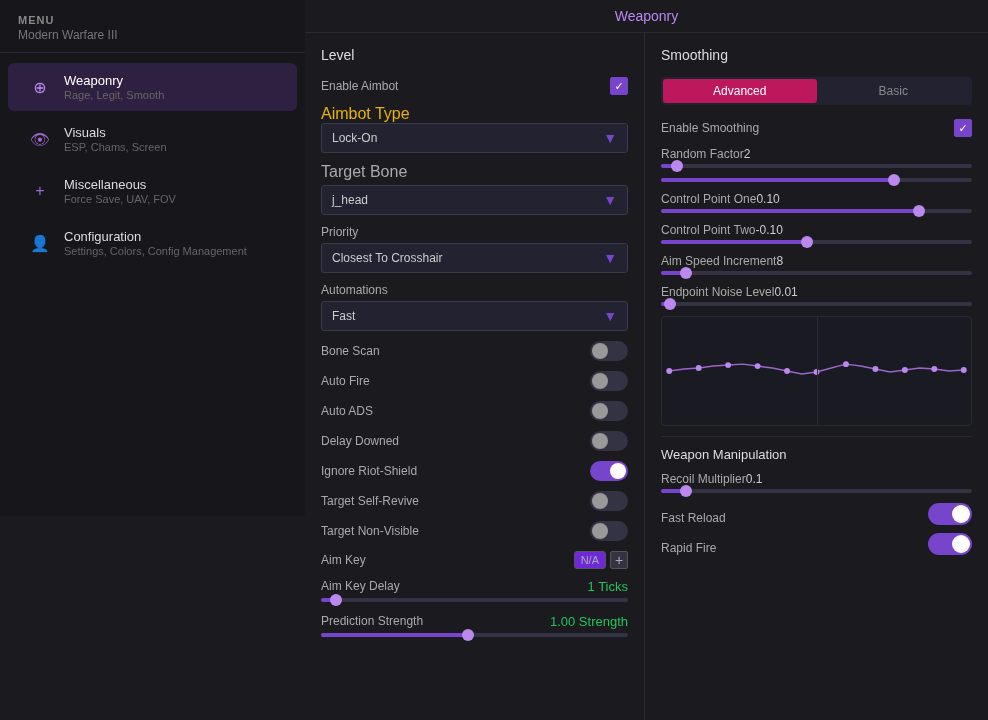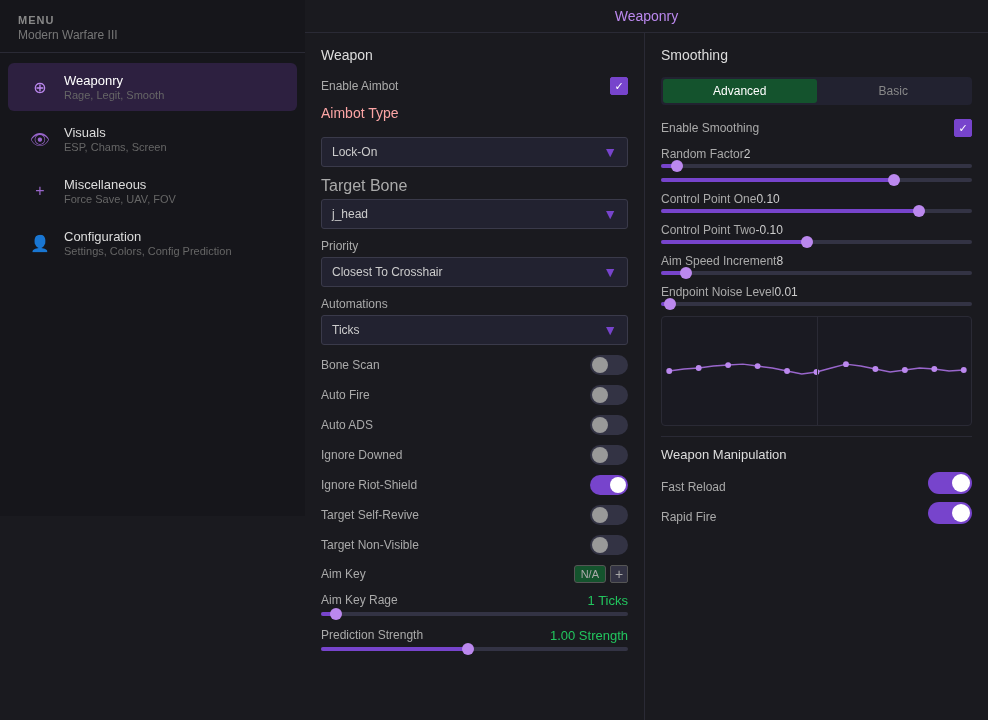--- a/index.html
+++ b/index.html
@@ -191,21 +191,21 @@
       left: 2px;
       transition: left 0.15s;
     }
     .toggle.on .toggle-knob {
       left: 20px;
       background: #fff;
     }
 
     
     .key-badge {
-      background: #14532d;
+      background: #6d28d9;
       border: 1px solid #555;
       color: #aaa;
       font-size: 11px;
       padding: 2px 6px;
       border-radius: 3px;
     }
     .key-plus {
       width: 18px;
       height: 18px;
       background: #333344;
@@ -276,21 +276,21 @@
     .tab-btn {
       flex: 1;
       text-align: center;
       padding: 5px 0;
       font-size: 12px;
       cursor: pointer;
       border-radius: 3px;
       color: #888;
     }
     .tab-btn.active {
-      background: #14532d;
+      background: #be185d;
       color: #fff;
     }
 
     .smoothing-slider-row {
       margin-bottom: 10px;
     }
     .smoothing-slider-label-row {
       display: flex;
       margin-bottom: 3px;
     }
@@ -420,59 +420,59 @@
     <div class="sidebar-item-icon">+</div>
     <div class="sidebar-item-text">
       <div class="sidebar-item-title">Miscellaneous</div>
       <div class="sidebar-item-sub">Force Save, UAV, FOV</div>
     </div>
   </div>
       <div class="sidebar-item">
     <div class="sidebar-item-icon">👤</div>
     <div class="sidebar-item-text">
       <div class="sidebar-item-title">Configuration</div>
-      <div class="sidebar-item-sub">Settings, Colors, Config Prediction</div>
+      <div class="sidebar-item-sub">Settings, Colors, Config Management</div>
     </div>
   </div>
     </div>
 </div>
 
 <div class="main-content">
   <div class="main-title">Weaponry</div>
   <div class="panels">
 
     <div class="aimbot-panel">
-      <div class="panel-title">Weapon</div>
+      <div class="panel-title">Level</div>
 
       <div class="setting-row">
         <span class="setting-label">Enable Aimbot</span>
         <div class="checkbox-custom checked"></div>
       </div>
 
-      <div style="font-size:14px;color:#fca5a5;margin-bottom:16px;">Aimbot Type</div>
+      <div style="font-size:16px;color:#eab308;margin-bottom:0;">Aimbot Type</div>
       <div class="dropdown">
         <span>Lock-On</span>
         <span class="dropdown-arrow">▼</span>
       </div>
 
       <div style="font-size:16px;color:#aaa;margin-bottom:4px;">Target Bone</div>
       <div class="dropdown">
         <span>j_head</span>
         <span class="dropdown-arrow">▼</span>
       </div>
 
       <div style="font-size:12px;color:#aaa;margin-bottom:4px;">Priority</div>
       <div class="dropdown">
         <span>Closest To Crosshair</span>
         <span class="dropdown-arrow">▼</span>
       </div>
 
       <div style="font-size:12px;color:#aaa;margin-bottom:4px;">Automations</div>
       <div class="dropdown">
-        <span>Ticks</span>
+        <span>Fast</span>
         <span class="dropdown-arrow">▼</span>
       </div>
 
       <div id="aimbot-toggles">
           <div class="setting-row">
     <span class="setting-label">Bone Scan</span>
     <div class="toggle ">
       <div class="toggle-knob"></div>
     </div>
   </div>
@@ -482,21 +482,21 @@
       <div class="toggle-knob"></div>
     </div>
   </div>
           <div class="setting-row">
     <span class="setting-label">Auto ADS</span>
     <div class="toggle ">
       <div class="toggle-knob"></div>
     </div>
   </div>
           <div class="setting-row">
-    <span class="setting-label">Ignore Downed</span>
+    <span class="setting-label">Delay Downed</span>
     <div class="toggle ">
       <div class="toggle-knob"></div>
     </div>
   </div>
           <div class="setting-row">
     <span class="setting-label">Ignore Riot-Shield</span>
     <div class="toggle on">
       <div class="toggle-knob"></div>
     </div>
   </div>
@@ -517,21 +517,21 @@
       <div class="setting-row" style="margin-top:8px;">
         <span class="setting-label">Aim Key</span>
         <div style="display:flex;align-items:center;">
           <span class="key-badge">N/A</span>
           <div class="key-plus">+</div>
         </div>
       </div>
 
       <div class="slider-row">
         <div class="slider-label-row">
-          <span class="slider-label">Aim Key Rage</span>
+          <span class="slider-label">Aim Key Delay</span>
           <span class="slider-value">1 Ticks</span>
         </div>
         <div class="slider-track">
           <div class="slider-fill" style="width:5%;"></div>
           <div class="slider-thumb" style="left:5%;"></div>
         </div>
       </div>
 
       <div class="slider-row">
         <div class="slider-label-row">
@@ -633,20 +633,30 @@
           <circle cx="215" cy="53" r="3" fill="#bb88ee"></circle>
           <circle cx="245" cy="54" r="3" fill="#bb88ee"></circle>
           <circle cx="275" cy="53" r="3" fill="#bb88ee"></circle>
           <circle cx="305" cy="54" r="3" fill="#bb88ee"></circle>
         </svg>
       </div>
 
       <div class="section-divider"></div>
       <div class="weapon-section-title">Weapon Manipulation</div>
 
+      <div class="smoothing-slider-row">
+        <div class="smoothing-slider-label-row">
+          <span class="smoothing-slider-label">Recoil Multiplier</span>
+          <span class="smoothing-slider-value">0.1</span>
+        </div>
+        <div class="smoothing-track">
+          <div class="smoothing-fill" style="width:8%;"></div>
+          <div class="smoothing-thumb" style="left:8%;"></div>
+        </div>
+      </div>
 
       <div class="weapon-toggle-row">
         <span class="weapon-toggle-label">Fast Reload</span>
         <div class="toggle-big">
           <div class="toggle-knob"></div>
         </div>
       </div>
 
       <div class="weapon-toggle-row">
         <span class="weapon-toggle-label">Rapid Fire</span>

